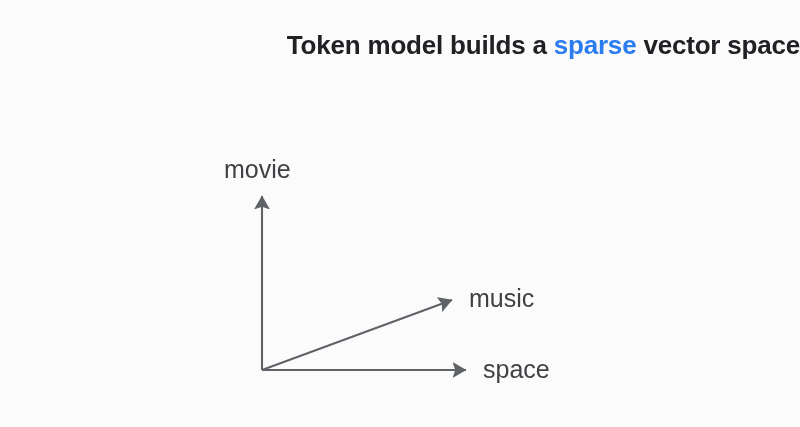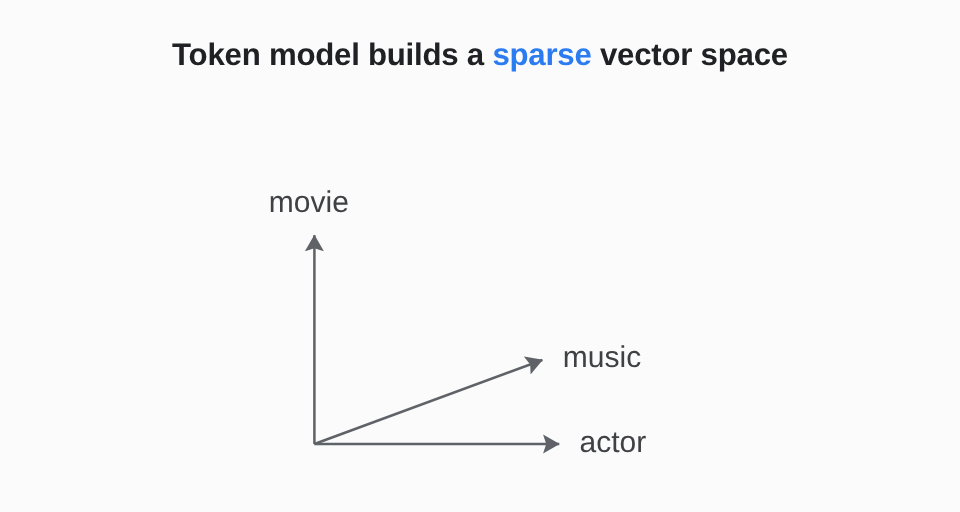--- a/index.html
+++ b/index.html
@@ -20,21 +20,21 @@
     width: 800px;
     height: 427px;
     background: #fbfbfb;
   }
   
   #title-block {
     position: absolute;
     left: 0;
     top: 26px;
     width: 800px;
-    text-align: center;
+    text-align: right;
     font-size: 26px;
     font-weight: 700;
     letter-spacing: -0.2px;
     line-height: 38px;
     color: #202124;
     -webkit-font-smoothing: antialiased;
   }
   #title-block .line {
     display: block;
     white-space: nowrap;
@@ -83,16 +83,16 @@
 
       <line x1="262" y1="370" x2="262" y2="196" stroke="#5f6368" stroke-width="2.1" marker-end="url(#arrowhead)"></line>
 
       <line x1="262" y1="370" x2="466" y2="370" stroke="#5f6368" stroke-width="2.1" marker-end="url(#arrowhead)"></line>
 
       <line x1="262" y1="370" x2="452" y2="300" stroke="#5f6368" stroke-width="2.1" marker-end="url(#arrowhead)"></line>
     </svg>
 
     <span class="axis-label" id="label-movie">movie</span>
     <span class="axis-label" id="label-music">music</span>
-    <span class="axis-label" id="label-actor">actor</span>
+    <span class="axis-label" id="label-actor">space</span>
 
   </div>
 </div>
 
 </body></html>

